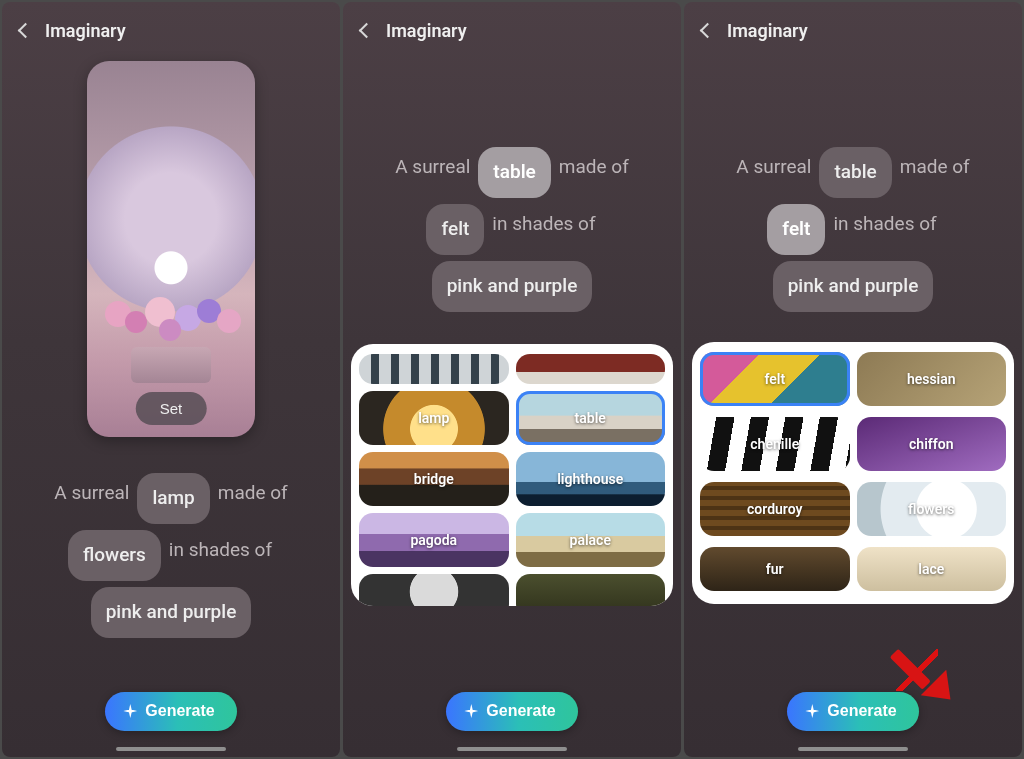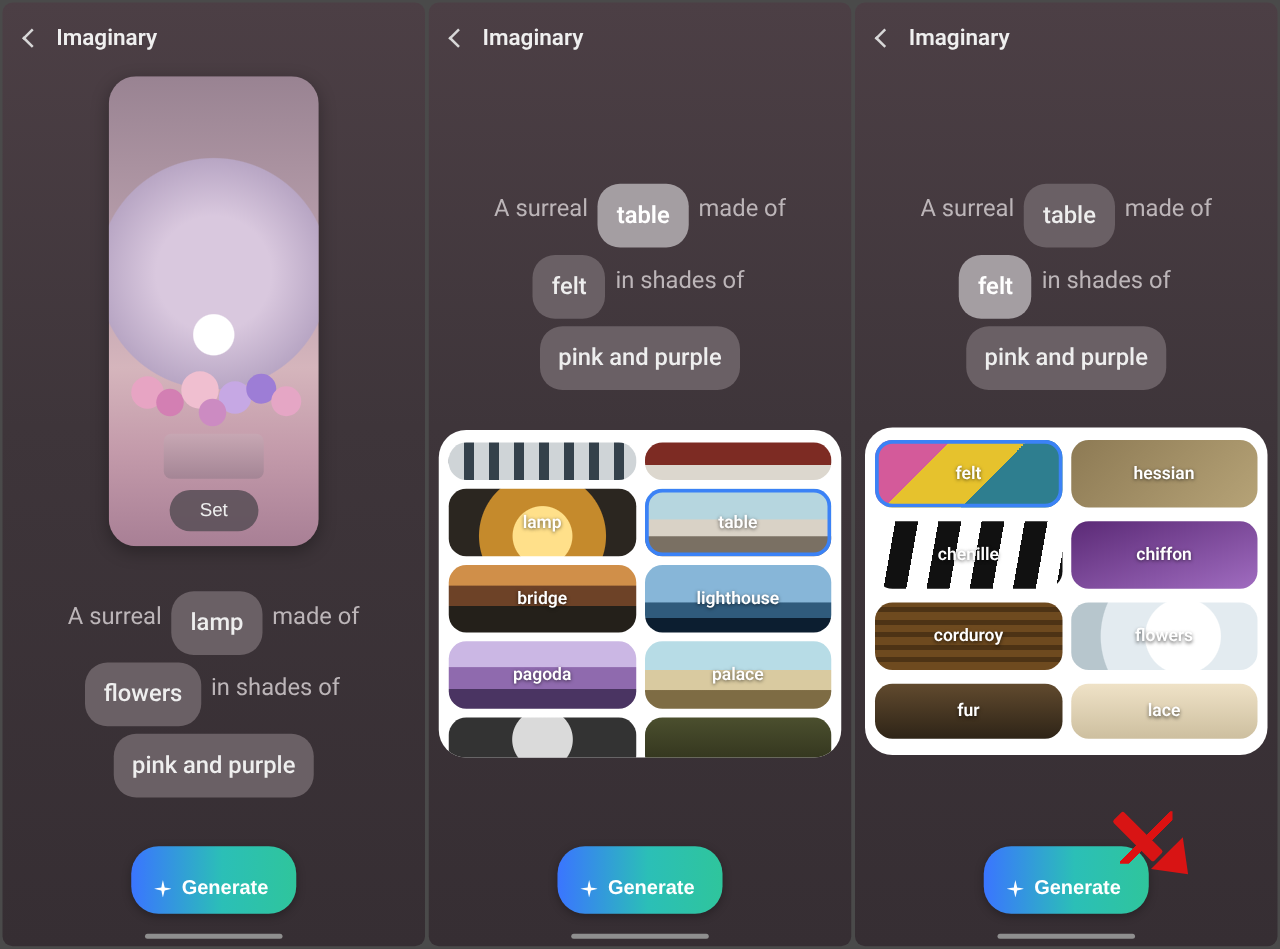--- a/index.html
+++ b/index.html
@@ -119,21 +119,21 @@
   .prompt-area1 { margin-top: 36px; padding: 0 24px; }
   .prompt-area2 { margin-top: 96px; padding: 0 22px; }
 
   
   .gen-wrap { position:absolute; left:0; right:0; bottom:26px; display:flex; justify-content:center; }
   .gen-btn {
     background: linear-gradient(90deg, #3a75ff 0%, #2bbfb7 55%, #2fc59c 100%);
     color: #fff;
     border: none;
     border-radius: 22px;
-    padding: 25px 22px 11px 18px;
+    padding: 10px 22px 11px 18px;
     font-size: 16px;
     font-weight: 600;
     display: flex;
     align-items: center;
     gap: 8px;
     cursor: pointer;
     box-shadow: 0 2px 8px rgba(0,0,0,0.3);
   }
   .sparkle {
     width: 14px; height: 14px; position: relative;

